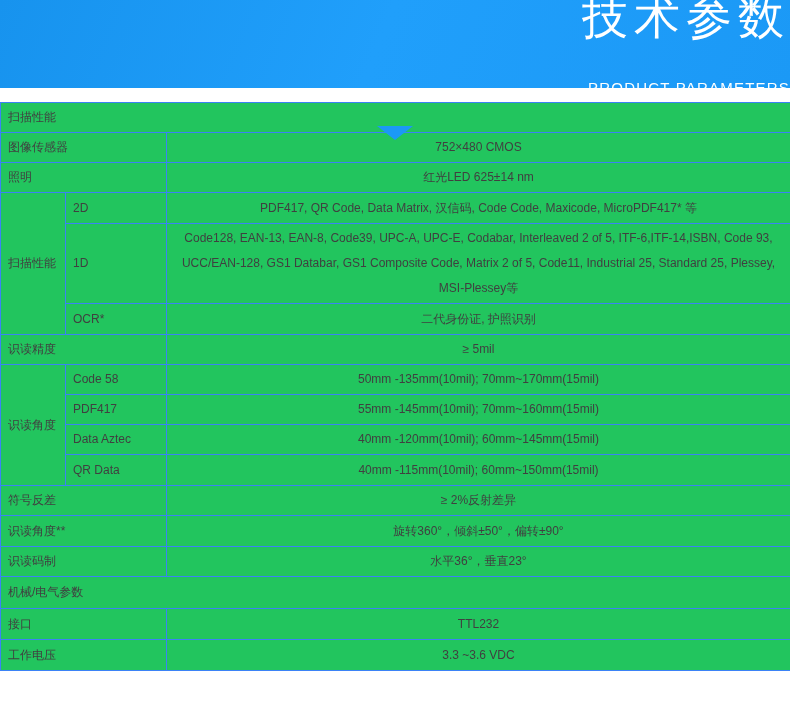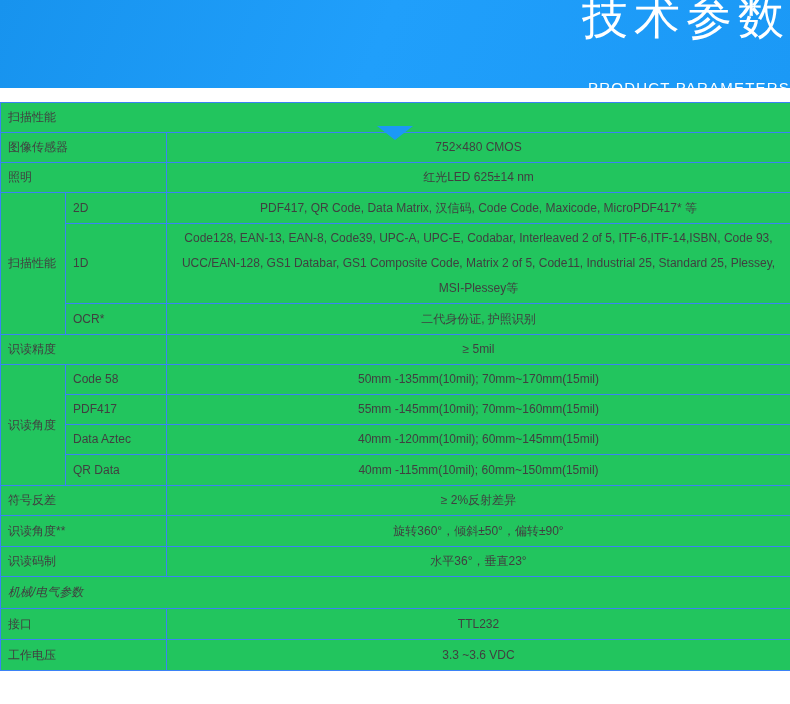--- a/index.html
+++ b/index.html
@@ -39,21 +39,21 @@
   table.spec td {
     border: 1px solid #3b82f6;
     font-size: 12px; color: #404040;
     padding: 2px 7px; line-height: 25px;
     background: #22c55e;
     vertical-align: middle;
     overflow: hidden;
   }
   tr.h30 { height: 30px; }
   tr.h31 { height: 31px; }
-  tr.h32 { height: 32px; font-style: italic; }
+  tr.h32 { height: 32px; }
   td.section-cell { background: #f2f2f2; }
   td.value-cell { background: #fdfdfd; text-align: center; }
 </style>
 </head>
 <body>
 
 <div class="banner">
   <div class="banner-title">技术参数</div>
   <div class="banner-sub">PRODUCT PARAMETERS</div>
   <div class="banner-pointer"></div>

